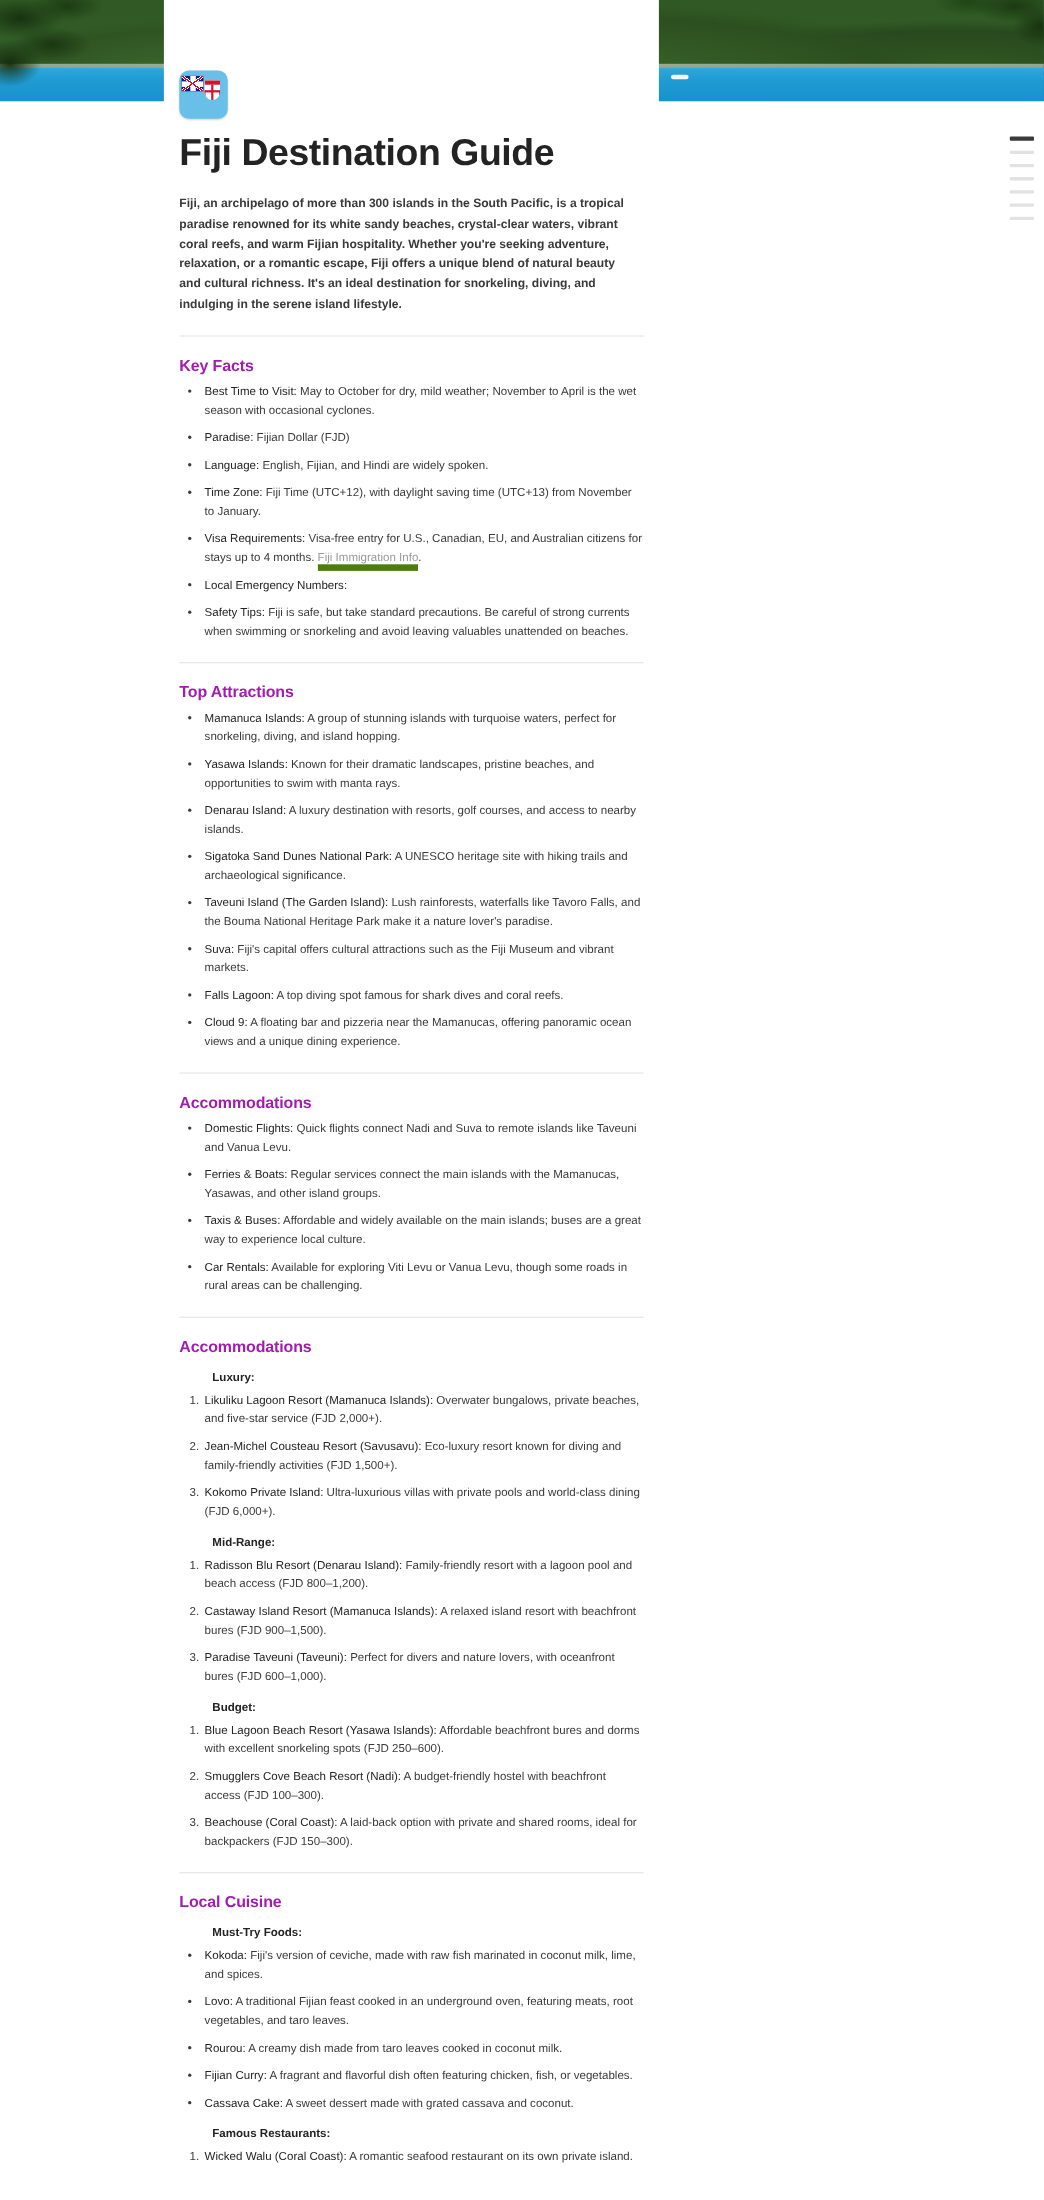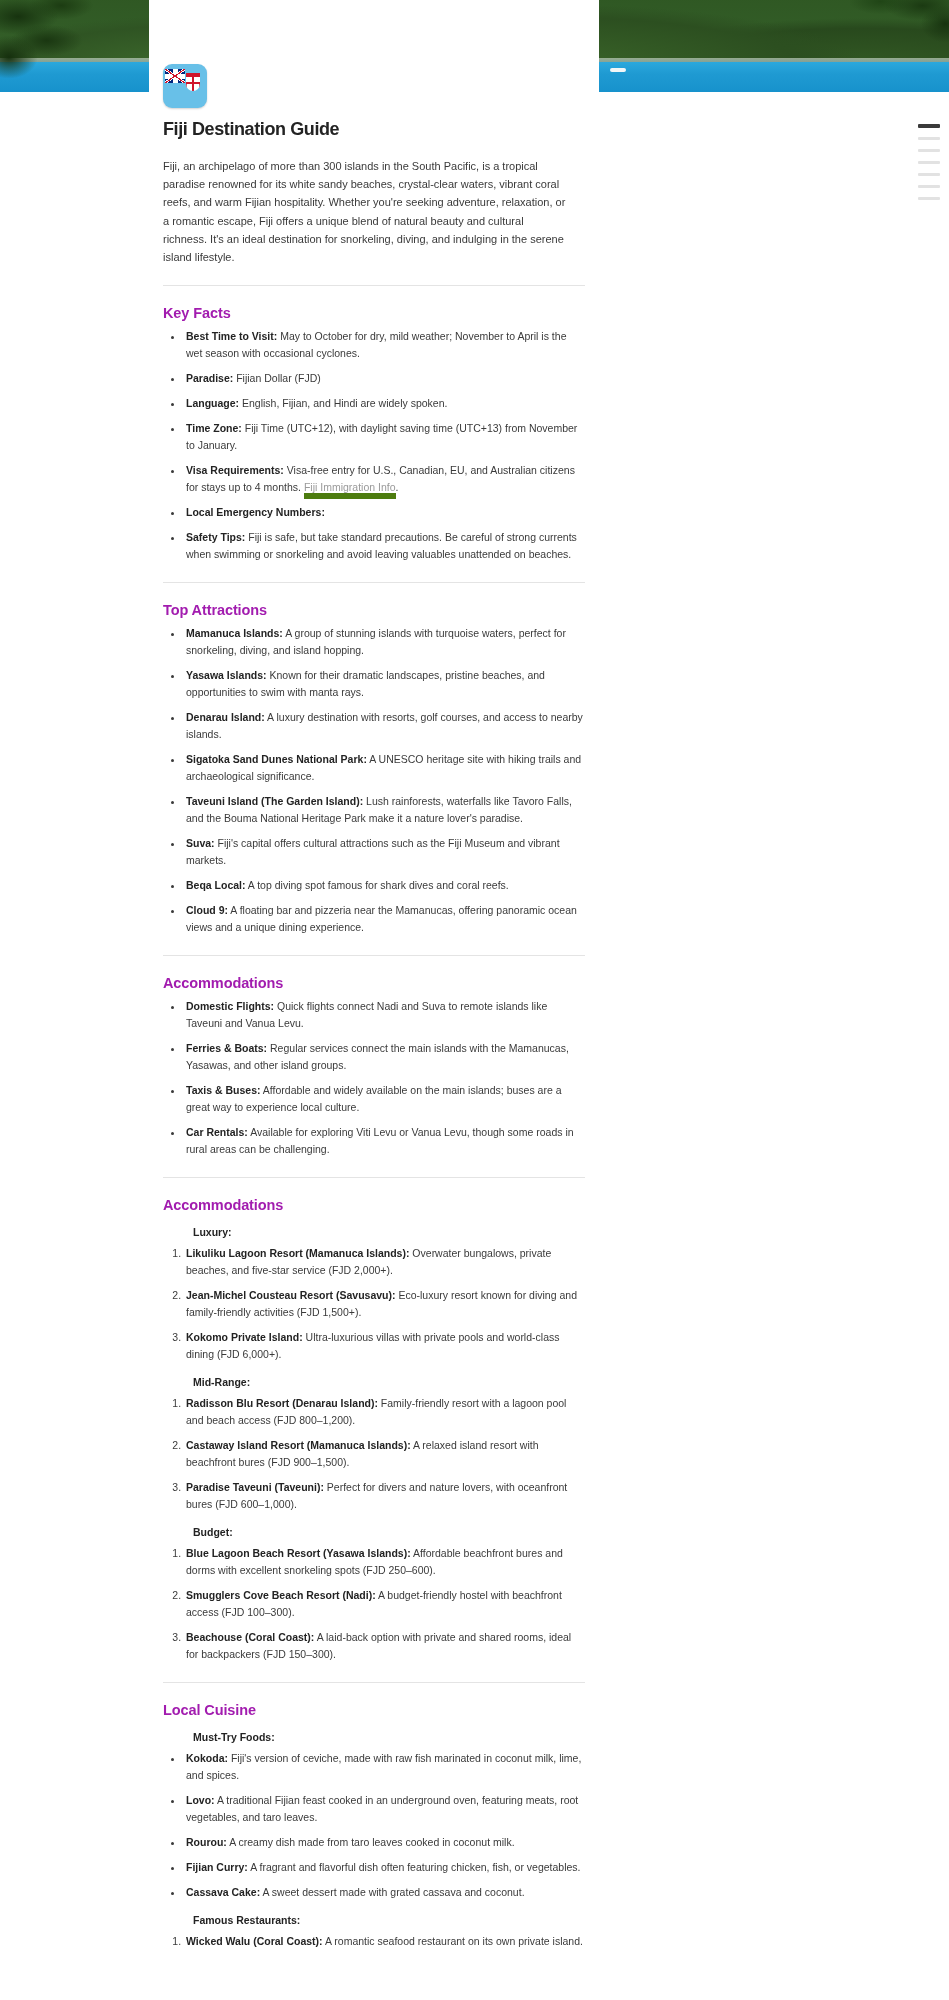--- a/index.html
+++ b/index.html
@@ -156,33 +156,34 @@
     box-shadow: -7px 5px 0 -0.2px #cf142b, 7px 5px 0 -0.2px #cf142b;
   }
   .flag-shield-bar {
     position: absolute;
     left: 0; right: 0; top: 9px;
     height: 2.4px;
     background: #cf142b;
   }
 
   h1.doc-title {
-    font-size: 18px;
+    font-size: 34px;
     line-height: 1.22;
     font-weight: bold;
     letter-spacing: -0.4px;
     margin: 0;
     padding: 119px 0 0 0;
     color: #232323;
   }
   p.intro {
     font-size: 11px;
     line-height: 1.66;
     color: #3a3a3a;
     margin: 16px 16px 0 0;
+    font-weight: bold;
   }
   hr.rule {
     border: 0;
     border-top: 1px solid #e4e4e4;
     margin: 19px 0 0 0;
   }
   h2.section {
     font-size: 14.5px;
     font-weight: 600;
     color: #a21caf;
@@ -211,21 +212,21 @@
     padding-left: 2px;
   }
   ul.items > li:last-child, ol.items > li:last-child { margin-bottom: 0; }
   ul.sub {
     list-style: circle;
     margin: 7px 0 0 0;
     padding-left: 20px;
   }
   ul.sub > li { margin: 0 0 8px 0; }
   ul.sub > li:last-child { margin-bottom: 0; }
-  .lbl { font-weight: bold; color: #232323; }
+  .lbl { font-weight: normal; color: #232323; }
   a.inline-link {
     color: #9a9a9a;
     text-decoration: none;
     border-bottom: 6px solid #4d7c0f;
   }
 
   
   .minimap {
     position: absolute;
     top: 124px;
@@ -292,21 +293,21 @@
     <hr class="rule">
 
     <h2 class="section">Top Attractions</h2>
     <ul class="items">
         <li><span class="lbl">Mamanuca Islands:</span><span> A group of stunning islands with turquoise waters, perfect for snorkeling, diving, and island hopping.</span></li>
         <li><span class="lbl">Yasawa Islands:</span><span> Known for their dramatic landscapes, pristine beaches, and opportunities to swim with manta rays.</span></li>
         <li><span class="lbl">Denarau Island:</span><span> A luxury destination with resorts, golf courses, and access to nearby islands.</span></li>
         <li><span class="lbl">Sigatoka Sand Dunes National Park:</span><span> A UNESCO heritage site with hiking trails and archaeological significance.</span></li>
         <li><span class="lbl">Taveuni Island (The Garden Island):</span><span> Lush rainforests, waterfalls like Tavoro Falls, and the Bouma National Heritage Park make it a nature lover's paradise.</span></li>
         <li><span class="lbl">Suva:</span><span> Fiji's capital offers cultural attractions such as the Fiji Museum and vibrant markets.</span></li>
-        <li><span class="lbl">Beqa Local:</span><span> A top diving spot famous for shark dives and coral reefs.</span></li>
+        <li><span class="lbl">Falls Lagoon:</span><span> A top diving spot famous for shark dives and coral reefs.</span></li>
         <li><span class="lbl">Cloud 9:</span><span> A floating bar and pizzeria near the Mamanucas, offering panoramic ocean views and a unique dining experience.</span></li>
       </ul>
     <hr class="rule">
 
     <h2 class="section">Accommodations</h2>
     <ul class="items">
         <li><span class="lbl">Domestic Flights:</span><span> Quick flights connect Nadi and Suva to remote islands like Taveuni and Vanua Levu.</span></li>
         <li><span class="lbl">Ferries &amp; Boats:</span><span> Regular services connect the main islands with the Mamanucas, Yasawas, and other island groups.</span></li>
         <li><span class="lbl">Taxis &amp; Buses:</span><span> Affordable and widely available on the main islands; buses are a great way to experience local culture.</span></li>
         <li><span class="lbl">Car Rentals:</span><span> Available for exploring Viti Levu or Vanua Levu, though some roads in rural areas can be challenging.</span></li>

